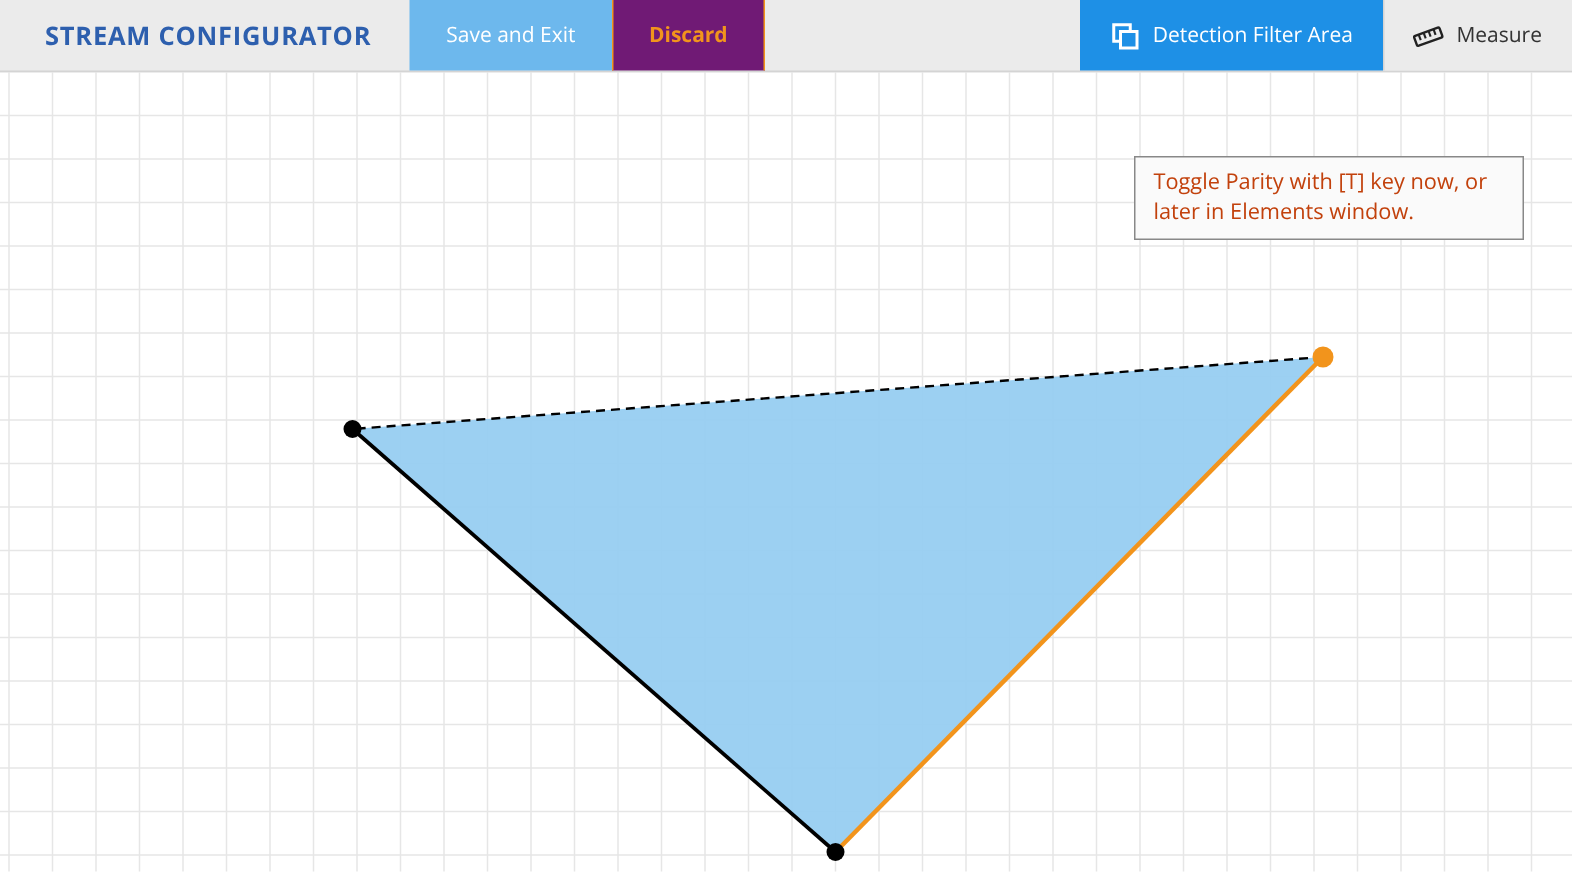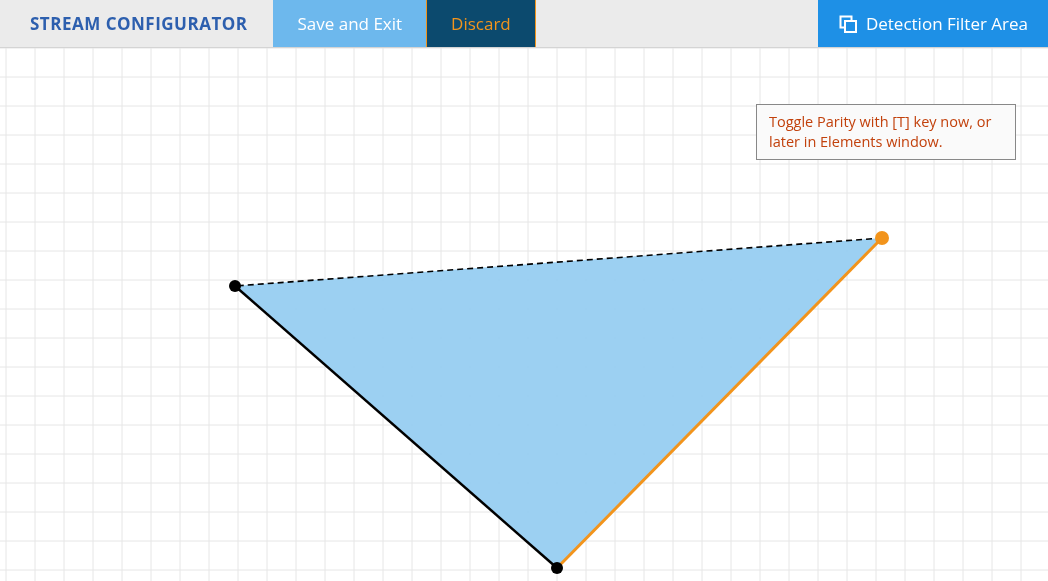--- a/index.html
+++ b/index.html
@@ -25,38 +25,39 @@
       padding: 0 26px 0 30px;
       font-weight: 700;
       font-size: 17px;
       color: #2d5fae;
       letter-spacing: 0.5px;
     }
     .btn {
       display: flex;
       align-items: center;
       justify-content: flex-end;
-      font-size: 17px;
+      font-size: 14px;
       cursor: pointer;
       user-select: none;
       height: 100%;
       gap: 8px;
     }
     .btn-save {
       background: #6db8ed;
       color: #fff;
       padding: 0 24px;
     }
     .btn-discard {
-      background: #0c4a6e;
+      background: #701a75;
       color: #f2941c;
       border: 1px solid #f2941c;
       padding: 0 24px;
       border-top: none;
       border-bottom: none;
+      font-weight: bold;
     }
     .spacer { flex: 1; }
     .btn-detection {
       background: #1e90e6;
       color: #fff;
       padding: 0 20px;
       margin-left: 24px;
     }
     .btn-measure {
       background: #ebebeb;
@@ -113,20 +114,34 @@
   <div class="btn btn-detection">
     <span class="icon">
       <svg width="20" height="20" viewBox="0 0 20 20">
         <rect x="2.5" y="2.5" width="11" height="11" fill="none" stroke="#fff" stroke-width="2"></rect>
         <rect x="7" y="7" width="11" height="11" fill="#1e90e6" stroke="#fff" stroke-width="2"></rect>
       </svg>
     </span>
     <span>Detection Filter Area</span>
   </div>
 
+  <div class="btn btn-measure">
+    <span class="icon">
+      <svg width="22" height="22" viewBox="0 0 22 22">
+        <g transform="rotate(-20 11 11)">
+          <rect x="2" y="8" width="18" height="7" rx="1" fill="none" stroke="#222" stroke-width="1.6"></rect>
+          <line x1="5.5" y1="8" x2="5.5" y2="12" stroke="#222" stroke-width="1.4"></line>
+          <line x1="9" y1="8" x2="9" y2="12" stroke="#222" stroke-width="1.4"></line>
+          <line x1="12.5" y1="8" x2="12.5" y2="12" stroke="#222" stroke-width="1.4"></line>
+          <line x1="16" y1="8" x2="16" y2="12" stroke="#222" stroke-width="1.4"></line>
+        </g>
+      </svg>
+    </span>
+    <span>Measure</span>
+  </div>
 </div>
 
 <div class="canvas-wrap">
   <svg class="canvas" width="1048" height="542">
     <g id="grid-group">
         <line x1="6" x2="6" y1="0" y2="542" stroke="#e6e6e6" stroke-width="1"></line>
         <line x1="35" x2="35" y1="0" y2="542" stroke="#e6e6e6" stroke-width="1"></line>
         <line x1="64" x2="64" y1="0" y2="542" stroke="#e6e6e6" stroke-width="1"></line>
         <line x1="93" x2="93" y1="0" y2="542" stroke="#e6e6e6" stroke-width="1"></line>
         <line x1="122" x2="122" y1="0" y2="542" stroke="#e6e6e6" stroke-width="1"></line>

